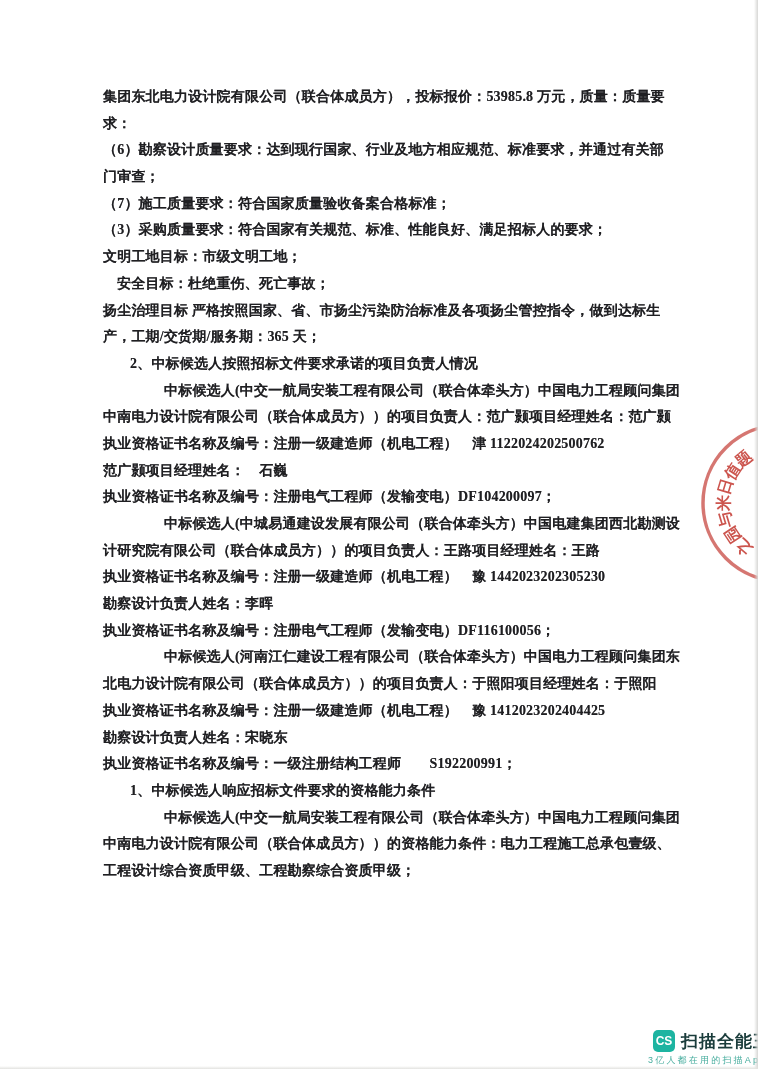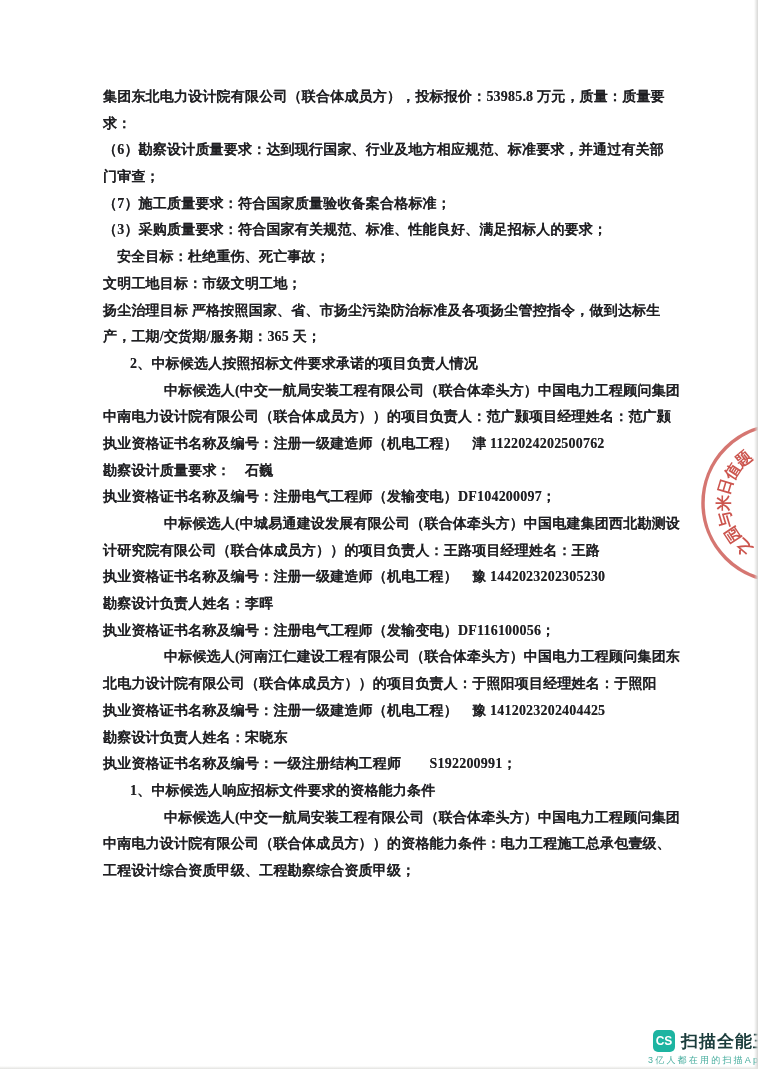--- a/index.html
+++ b/index.html
@@ -94,29 +94,29 @@
 
 <div class="page">
 
   <div class="doc-body">
     <div class="line">集团东北电力设计院有限公司（联合体成员方），投标报价：53985.8 万元，质量：质量要</div>
     <div class="line">求：</div>
     <div class="line">（6）勘察设计质量要求：达到现行国家、行业及地方相应规范、标准要求，并通过有关部</div>
     <div class="line">门审查；</div>
     <div class="line">（7）施工质量要求：符合国家质量验收备案合格标准；</div>
     <div class="line">（3）采购质量要求：符合国家有关规范、标准、性能良好、满足招标人的要求；</div>
+    <div class="line">文明工地目标：市级文明工地；</div>
     <div class="line ind-sm">安全目标：杜绝重伤、死亡事故；</div>
-    <div class="line">文明工地目标：市级文明工地；</div>
     <div class="line">扬尘治理目标 严格按照国家、省、市扬尘污染防治标准及各项扬尘管控指令，做到达标生</div>
     <div class="line">产，工期/交货期/服务期：365 天；</div>
     <div class="line ind-md">2、中标候选人按照招标文件要求承诺的项目负责人情况</div>
     <div class="line ind-lg">中标候选人(中交一航局安装工程有限公司（联合体牵头方）中国电力工程顾问集团</div>
     <div class="line">中南电力设计院有限公司（联合体成员方））的项目负责人：范广颢项目经理姓名：范广颢</div>
     <div class="line">执业资格证书名称及编号：注册一级建造师（机电工程）　津 1122024202500762</div>
-    <div class="line">勘察设计质量要求：　石巍</div>
+    <div class="line">范广颢项目经理姓名：　石巍</div>
     <div class="line">执业资格证书名称及编号：注册电气工程师（发输变电）DF104200097；</div>
     <div class="line ind-lg">中标候选人(中城易通建设发展有限公司（联合体牵头方）中国电建集团西北勘测设</div>
     <div class="line">计研究院有限公司（联合体成员方））的项目负责人：王路项目经理姓名：王路</div>
     <div class="line">执业资格证书名称及编号：注册一级建造师（机电工程）　豫 1442023202305230</div>
     <div class="line">勘察设计负责人姓名：李晖</div>
     <div class="line">执业资格证书名称及编号：注册电气工程师（发输变电）DF116100056；</div>
     <div class="line ind-lg">中标候选人(河南江仁建设工程有限公司（联合体牵头方）中国电力工程顾问集团东</div>
     <div class="line">北电力设计院有限公司（联合体成员方））的项目负责人：于照阳项目经理姓名：于照阳</div>
     <div class="line">执业资格证书名称及编号：注册一级建造师（机电工程）　豫 1412023202404425</div>
     <div class="line">勘察设计负责人姓名：宋晓东</div>

